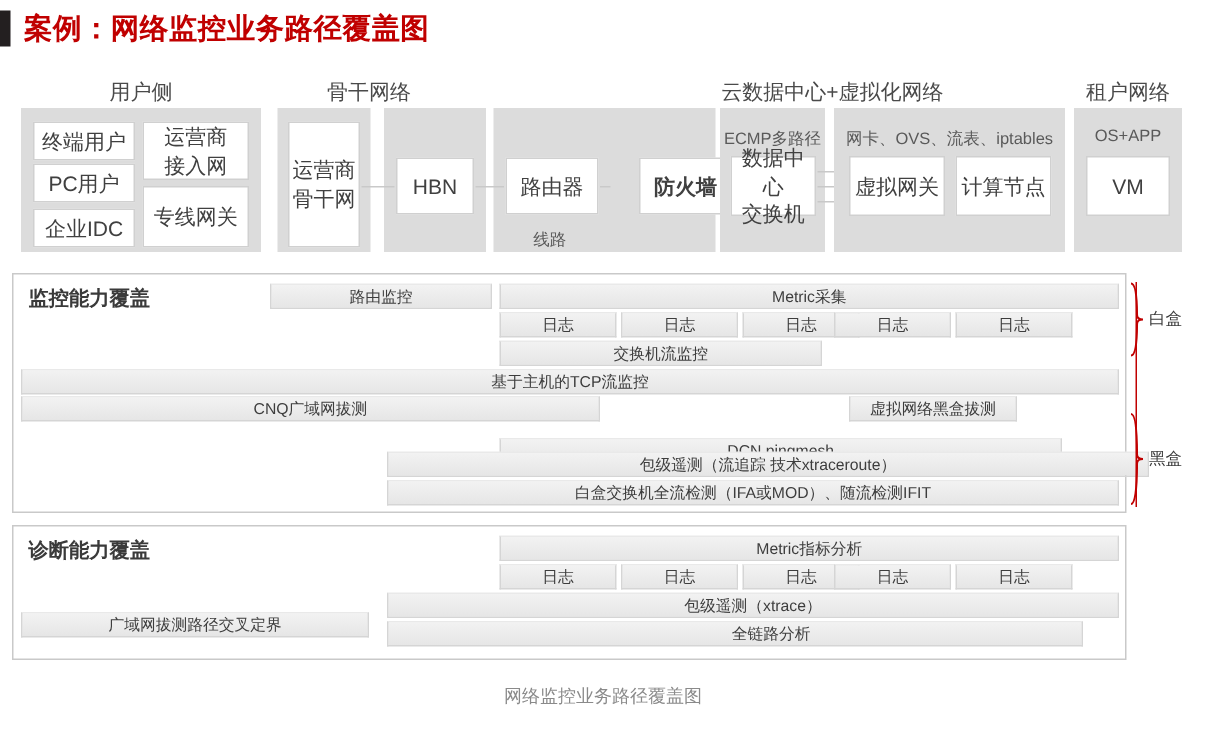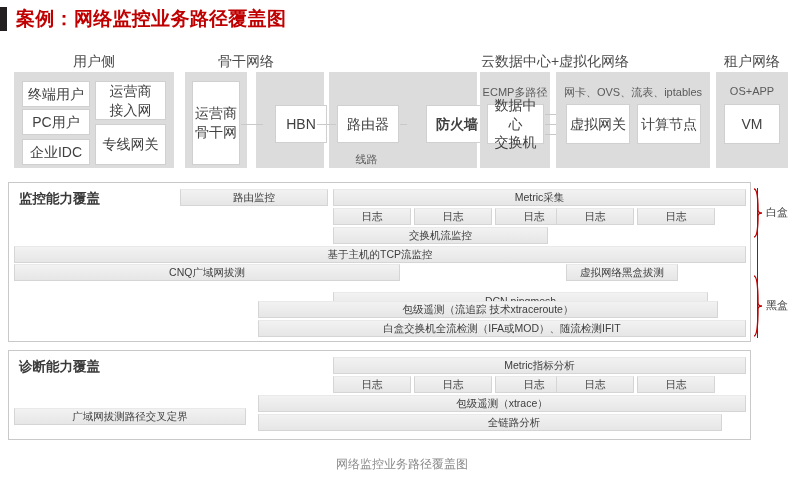--- a/index.html
+++ b/index.html
@@ -83,21 +83,21 @@
   <div class="node" style="left:95px;top:124px;width:71px;height:41px;">专线网关</div>
 
   <div class="panel" style="left:185px;top:72px;width:62px;height:96px;"></div>
   <div class="node two-line" style="left:192px;top:81px;width:48px;height:84px;">
     <span>运营商</span>
     <span>骨干网</span>
   </div>
 
   <div class="panel" style="left:256px;top:72px;width:68px;height:96px;"></div>
   <div class="panel" style="left:329px;top:72px;width:148px;height:96px;"></div>
-  <div class="node" style="left:275px;top:105px;width:52px;height:38px;text-align:right;">HBN</div>
+  <div class="node" style="left:264px;top:105px;width:52px;height:38px;text-align:right;">HBN</div>
   <div class="node" style="left:337px;top:105px;width:62px;height:38px;">路由器</div>
   <div class="node" style="left:426px;top:105px;width:62px;height:38px;font-weight:bold;">防火墙</div>
   <div class="connector" style="left:317px;top:124px;width:19px;"></div>
   <div class="connector" style="left:400px;top:124px;width:7px;"></div>
   <div class="connector" style="left:241px;top:124px;width:22px;"></div>
   <div class="cap" style="left:256px;top:152px;width:221px;">线路</div>
 
   <div class="panel" style="left:480px;top:72px;width:70px;height:96px;"></div>
   <div class="cap" style="left:480px;top:85px;width:70px;">ECMP多路径</div>
   <div class="node two-line" style="left:487px;top:104px;width:57px;height:40px;">
@@ -155,21 +155,21 @@
       </div>
       <div class="bar" style="left: 14px; top: 264px; width: 386px; height: 17px;">
         <span>CNQ广域网拔测</span>
       </div>
       <div class="bar" style="left: 566px; top: 264px; width: 112px; height: 17px;">
         <span>虚拟网络黑盒拔测</span>
       </div>
       <div class="bar" style="left: 333px; top: 269px; width: 375px; height: 17px; margin-top: 23px;">
         <span>DCN pingmesh</span>
       </div>
-      <div class="bar" style="left: 258px; top: 301px; width: 460px; height: 17px;">
+      <div class="bar" style="left: 258px; top: 301px; width: 508px; height: 17px;">
         <span>包级遥测（流追踪 技术xtraceroute）</span>
       </div>
       <div class="bar" style="left: 258px; top: 320px; width: 488px; height: 17px;">
         <span>白盒交换机全流检测（IFA或MOD）、随流检测IFIT</span>
       </div>
     </div>
 
   <div id="braces">
       <div class="brace" style="left: 752px; top: 188px; width: 12px; height: 50px;"><svg width="12" height="50" viewBox="0 0 12 50">
           <path d="M2,1 Q6,1 6,22 Q6,25 10,25 Q6,25 6,28 Q6,49 2,49" fill="none" stroke="#c00000" stroke-width="1.4"></path>

